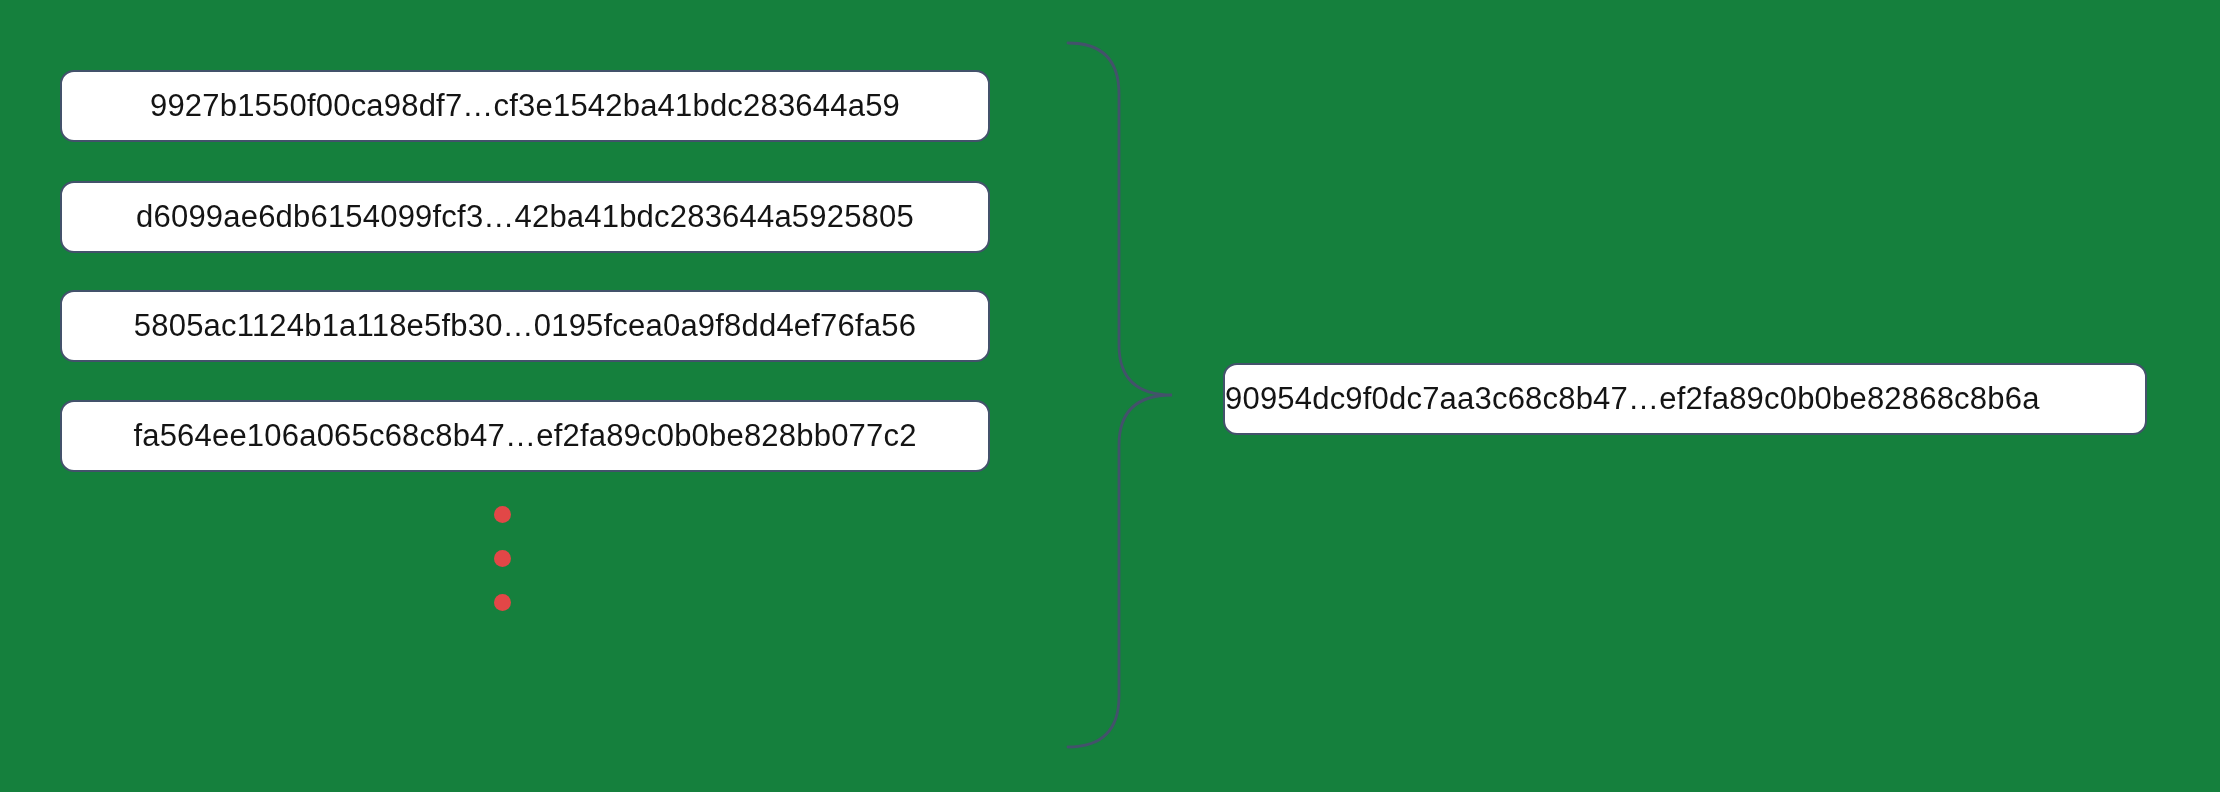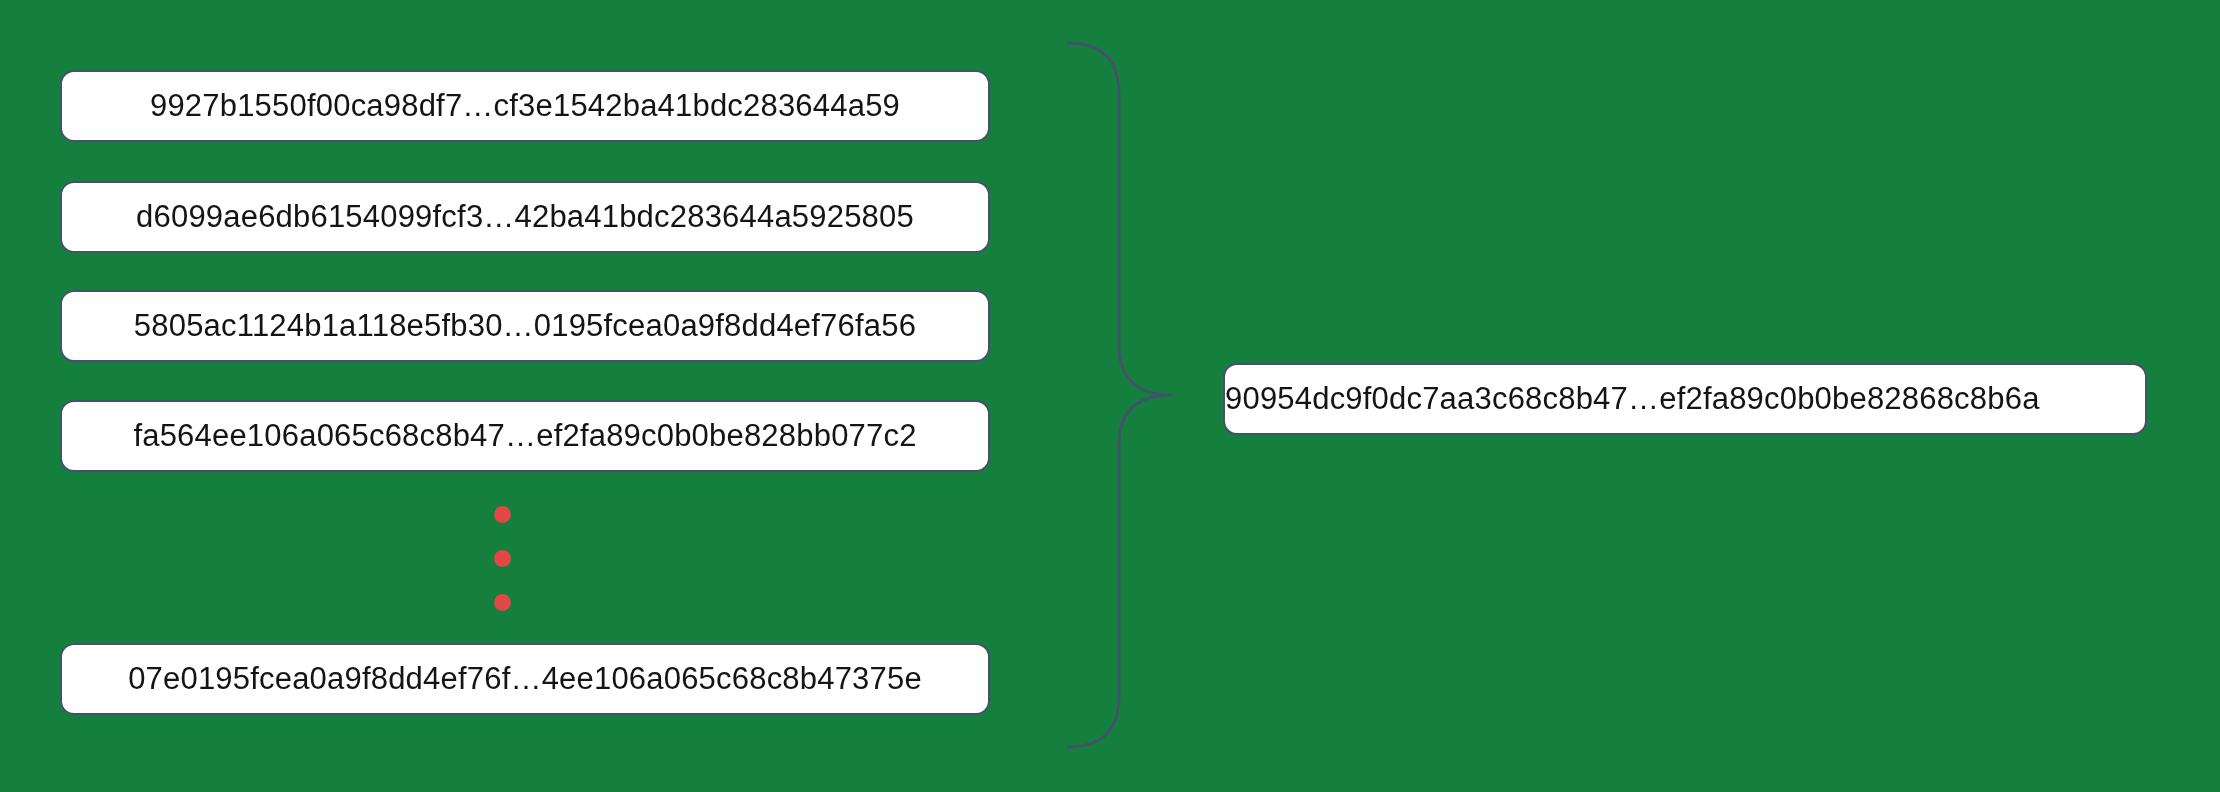--- a/index.html
+++ b/index.html
@@ -96,23 +96,20 @@
   </div>
 
   <div class="hash-box b4">
     <span>fa564ee106a065c68c8b47…ef2fa89c0b0be828bb077c2</span>
   </div>
 
   <span class="dot d1"></span>
   <span class="dot d2"></span>
   <span class="dot d3"></span>
 
-  <div class="hash-box b5">
-    <span>07e0195fcea0a9f8dd4ef76f…4ee106a065c68c8b47375e</span>
-  </div>
 
   <svg class="brace-svg" viewBox="0 0 2220 792" xmlns="http://www.w3.org/2000/svg">
     <path d="M 1068 43
              Q 1119 43 1119 94
              L 1119 345
              Q 1119 395 1172 395
              Q 1119 395 1119 445
              L 1119 696
              Q 1119 747 1068 747" fill="none" stroke="#43526b" stroke-width="2.8" stroke-linecap="round"></path>
   </svg>

